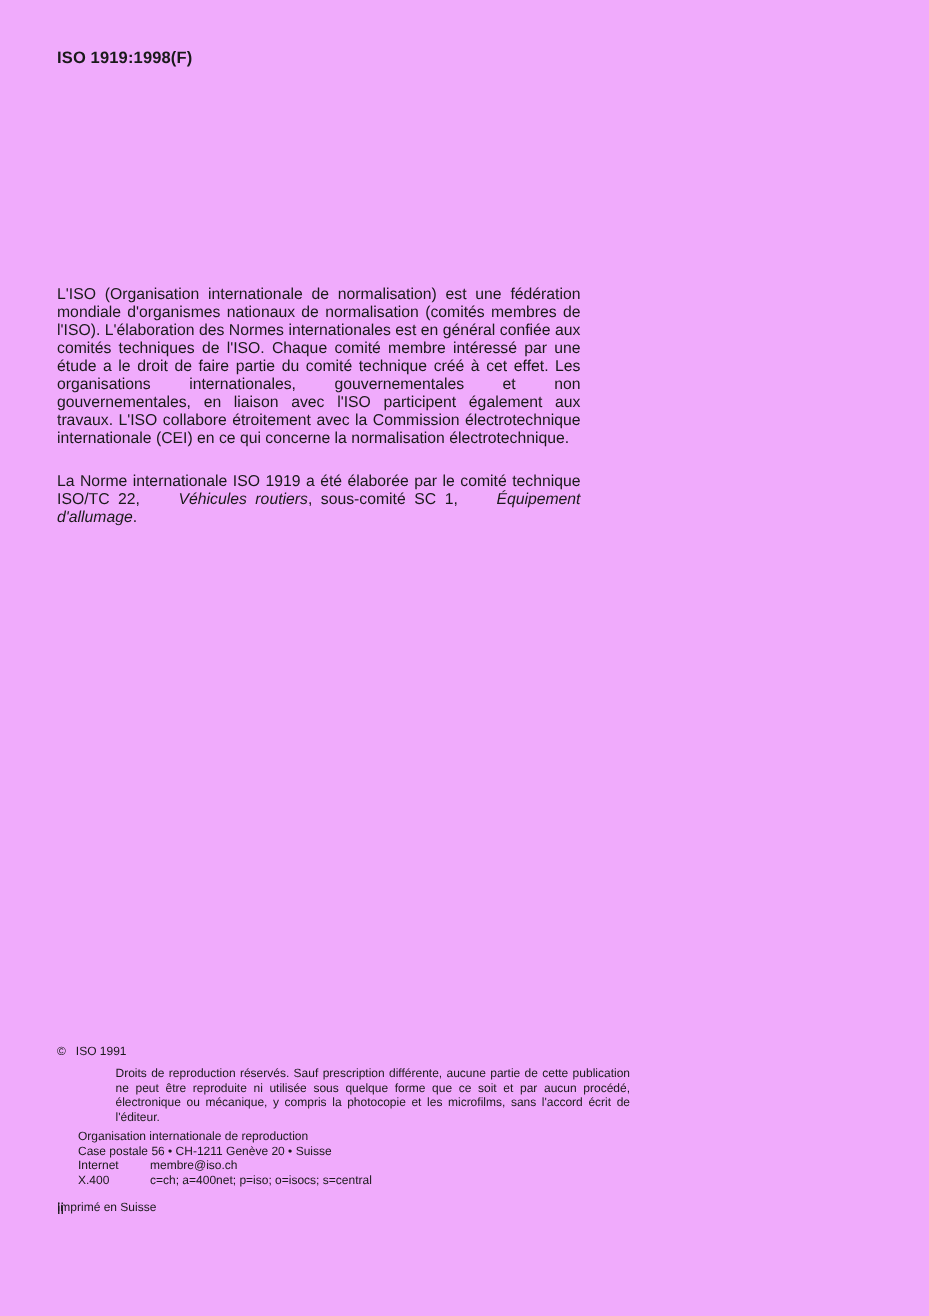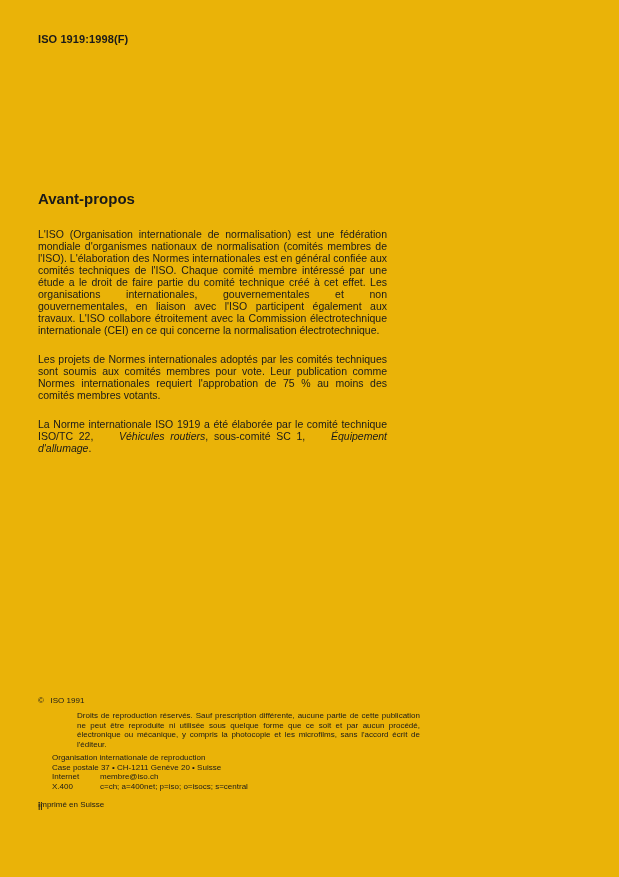--- a/index.html
+++ b/index.html
@@ -1,21 +1,21 @@
 <!DOCTYPE html>
 <html><head>
 <meta charset="utf-8">
 <style>
   * { margin: 0; padding: 0; box-sizing: border-box; }
   html, body { background: #ffffff; }
   .page {
     position: relative;
     width: 619px;
     height: 877px;
-    background: #eab308;
+    background: #f0abfc;
     font-family: "Liberation Sans", sans-serif;
     color: #1a1a1a;
     overflow: hidden;
   }
   .doc-header {
     position: absolute;
     left: 38px;
     top: 33px;
     font-size: 11px;
     font-weight: bold;
@@ -82,38 +82,36 @@
 </style>
 </head>
 <body>
 
 <div class="page">
 
   <div class="doc-header">ISO 1919:1998(F)</div>
 
   <div class="content">
 
-    <div class="section-title">Avant-propos</div>
 
     <p class="para">L'ISO (Organisation internationale de normalisation) est une fédération mondiale d'organismes nationaux de normalisation (comités membres de l'ISO). L'élaboration des Normes internationales est en général confiée aux comités techniques de l'ISO. Chaque comité membre intéressé par une étude a le droit de faire partie du comité technique créé à cet effet. Les organisations internationales, gouvernementales et non gouvernementales, en liaison avec l'ISO participent également aux travaux. L'ISO collabore étroitement avec la Commission électrotechnique internationale (CEI) en ce qui concerne la normalisation électrotechnique.</p>
 
-    <p class="para">Les projets de Normes internationales adoptés par les comités techniques sont soumis aux comités membres pour vote. Leur publication comme Normes internationales requiert l'approbation de 75 % au moins des comités membres votants.</p>
 
     <p class="para"><span>La Norme internationale ISO 1919 a été élaborée par le comité technique ISO/TC 22, </span><span class="italic">Véhicules routiers</span><span>, sous-comité SC 1, </span><span class="italic">Équipement d'allumage</span><span>.</span></p>
 
 
   </div>
 
   <div class="footer-copyright">©   ISO 1991</div>
 
   <div class="footer-rights">Droits de reproduction réservés. Sauf prescription différente, aucune partie de cette publication ne peut être reproduite ni utilisée sous quelque forme que ce soit et par aucun procédé, électronique ou mécanique, y compris la photocopie et les microfilms, sans l'accord écrit de l'éditeur.</div>
 
   <div class="footer-address">
     <div>Organisation internationale de reproduction</div>
-    <div>Case postale 37 • CH-1211 Genève 20 • Suisse</div>
+    <div>Case postale 56 • CH-1211 Genève 20 • Suisse</div>
     <div>
       <span class="addr-label">Internet</span><span>membre@iso.ch</span>
     </div>
     <div>
       <span class="addr-label">X.400</span><span>c=ch; a=400net; p=iso; o=isocs; s=central</span>
     </div>
   </div>
 
   <div class="footer-printed">Imprimé en Suisse</div>
 

